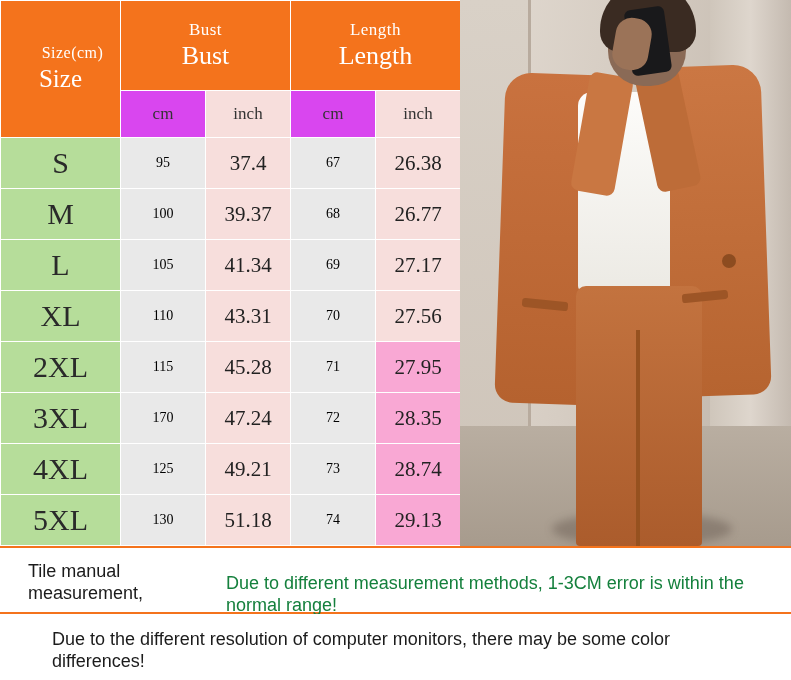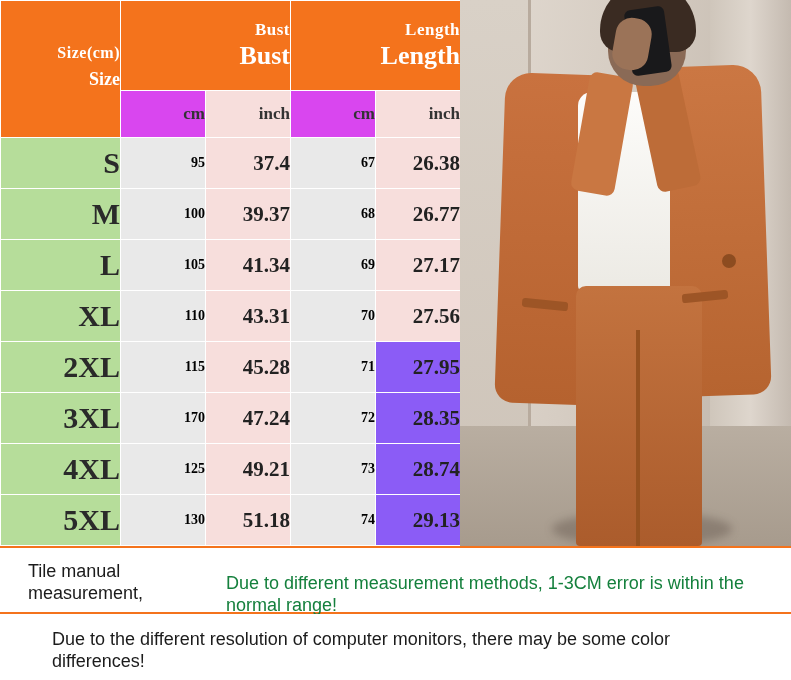--- a/index.html
+++ b/index.html
@@ -31,44 +31,44 @@
   table.size-table {
     border-collapse: collapse;
     table-layout: fixed;
     width: 460px;
     height: 546px;
   }
   table.size-table td,
   table.size-table th {
     border: 1px solid #ffffff;
     padding: 0;
-    text-align: right;
+    text-align: center;
     vertical-align: middle;
-    font-weight: bold;
+    font-weight: normal;
   }
   .col-size  { width: 120px; }
   .col-unit  { width: 85px; }
 
   .hdr-orange {
     background: #f4731c;
     color: #ffffff;
   }
   .hdr-orange .small-lbl {
     display: block;
     font-size: 17px;
     line-height: 20px;
     letter-spacing: 0.5px;
   }
   .hdr-orange .big-lbl {
     display: block;
     font-size: 26px;
     line-height: 32px;
   }
   .size-corner .small-lbl { font-size: 16px; padding-left: 24px; }
-  .size-corner .big-lbl   { font-size: 18px; }
+  .size-corner .big-lbl   { font-size: 25px; }
 
   .unit-row td {
     background: #ffffff;
     color: #333333;
     font-size: 17px;
     height: 46px;
   }
   .unit-row td.unit-grey { background: #d946ef; }
   .unit-row td.unit-pink { background: #f7dedc; }
 
@@ -83,21 +83,21 @@
     color: #000000;
     font-size: 14px;
   }
   .cell-pink {
     background: #f7dedc;
     color: #222222;
     font-size: 21px;
     margin-left: 38px;
   }
   .cell-pink-2 {
-    background: #8b5cf6;
+    background: #f9a8d4;
     color: #222222;
     font-size: 21px;
   }
 
   
   .photo {
     position: absolute;
     left: 460px;
     top: 0;
     width: 331px;

